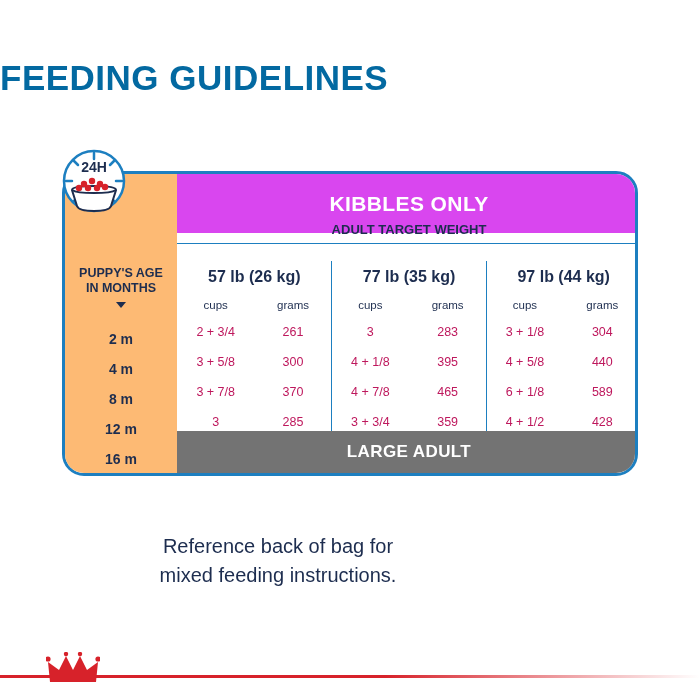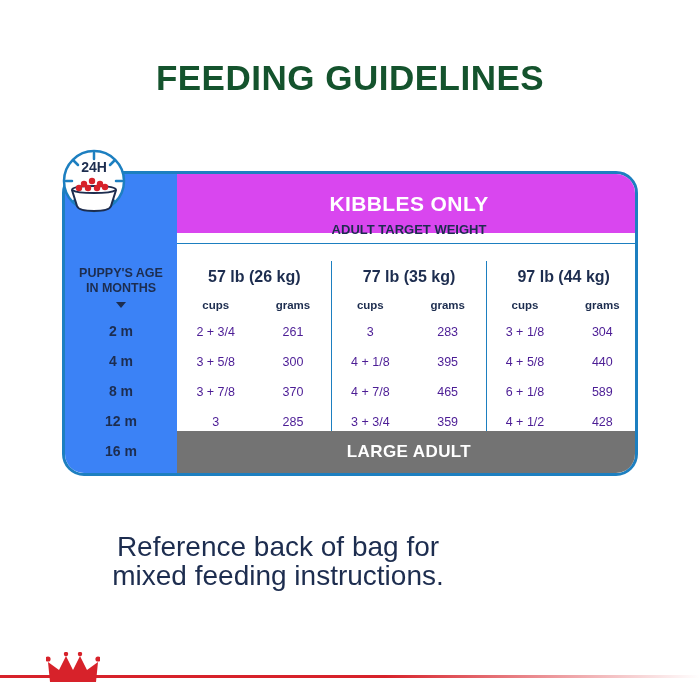--- a/index.html
+++ b/index.html
@@ -21,25 +21,25 @@
     width: 700px;
     height: 700px;
   }
 
   
   .title {
     position: absolute;
     top: 58px;
     left: 0;
     width: 700px;
-    text-align: center;
+    text-align: left;
     font-size: 35px;
     font-weight: bold;
     letter-spacing: 0.5px;
-    color: #14532d;
+    color: #0369a1;
   }
 
   
   .card {
     position: absolute;
     left: 62px;
     top: 171px;
     width: 576px;
     height: 305px;
     border: 3px solid #1d7fc0;
@@ -49,21 +49,21 @@
     background: #ffffff;
   }
 
   
   .left-col {
     position: absolute;
     left: 0;
     top: 0;
     width: 112px;
     height: 100%;
-    background: #3b82f6;
+    background: #fdba74;
     box-sizing: border-box;
   }
 
   .left-col-label {
     position: absolute;
     top: 92px;
     left: 0;
     width: 112px;
     text-align: center;
     font-size: 12.5px;
@@ -76,21 +76,21 @@
     top: 128px;
     left: 50%;
     transform: translateX(-50%);
     width: 0; height: 0;
     border-left: 5px solid transparent;
     border-right: 5px solid transparent;
     border-top: 6px solid #1d2d4f;
   }
   .age-list {
     position: absolute;
-    top: 142px;
+    top: 150px;
     left: 0;
     width: 112px;
   }
   .age-item {
     height: 30px;
     line-height: 30px;
     text-align: center;
     font-size: 14px;
     font-weight: bold;
     color: #1d2d4f;
@@ -160,39 +160,38 @@
     display: flex;
   }
   .units .u {
     flex: 1;
     text-align: center;
     font-size: 11.5px;
     color: #1d2d4f;
     display: flex;
     align-items: center;
     justify-content: center;
-    font-weight: bold;
   }
 
   
   .rows {
     position: absolute;
     left: 112px;
     top: 143px;
     width: 464px;
   }
   .row {
     display: flex;
     height: 30px;
   }
   .row .c {
     flex: 1;
     text-align: center;
     font-size: 12.5px;
-    color: #4c1d95;
+    color: #be185d;
     display: flex;
     align-items: center;
     justify-content: center;
   }
 
   
   .vline {
     position: absolute;
     top: 87px;
     width: 1px;
@@ -229,21 +228,21 @@
   }
   .badge svg { display: block; }
 
   
   .footnote {
     position: absolute;
     top: 532px;
     left: 0;
     width: 556px;
     text-align: center;
-    font-size: 28px;
+    font-size: 20px;
     line-height: 29px;
     color: #1d2d4f;
   }
 
   
   .bottom-bar {
     position: absolute;
     left: 0;
     bottom: 0;
     width: 700px;

